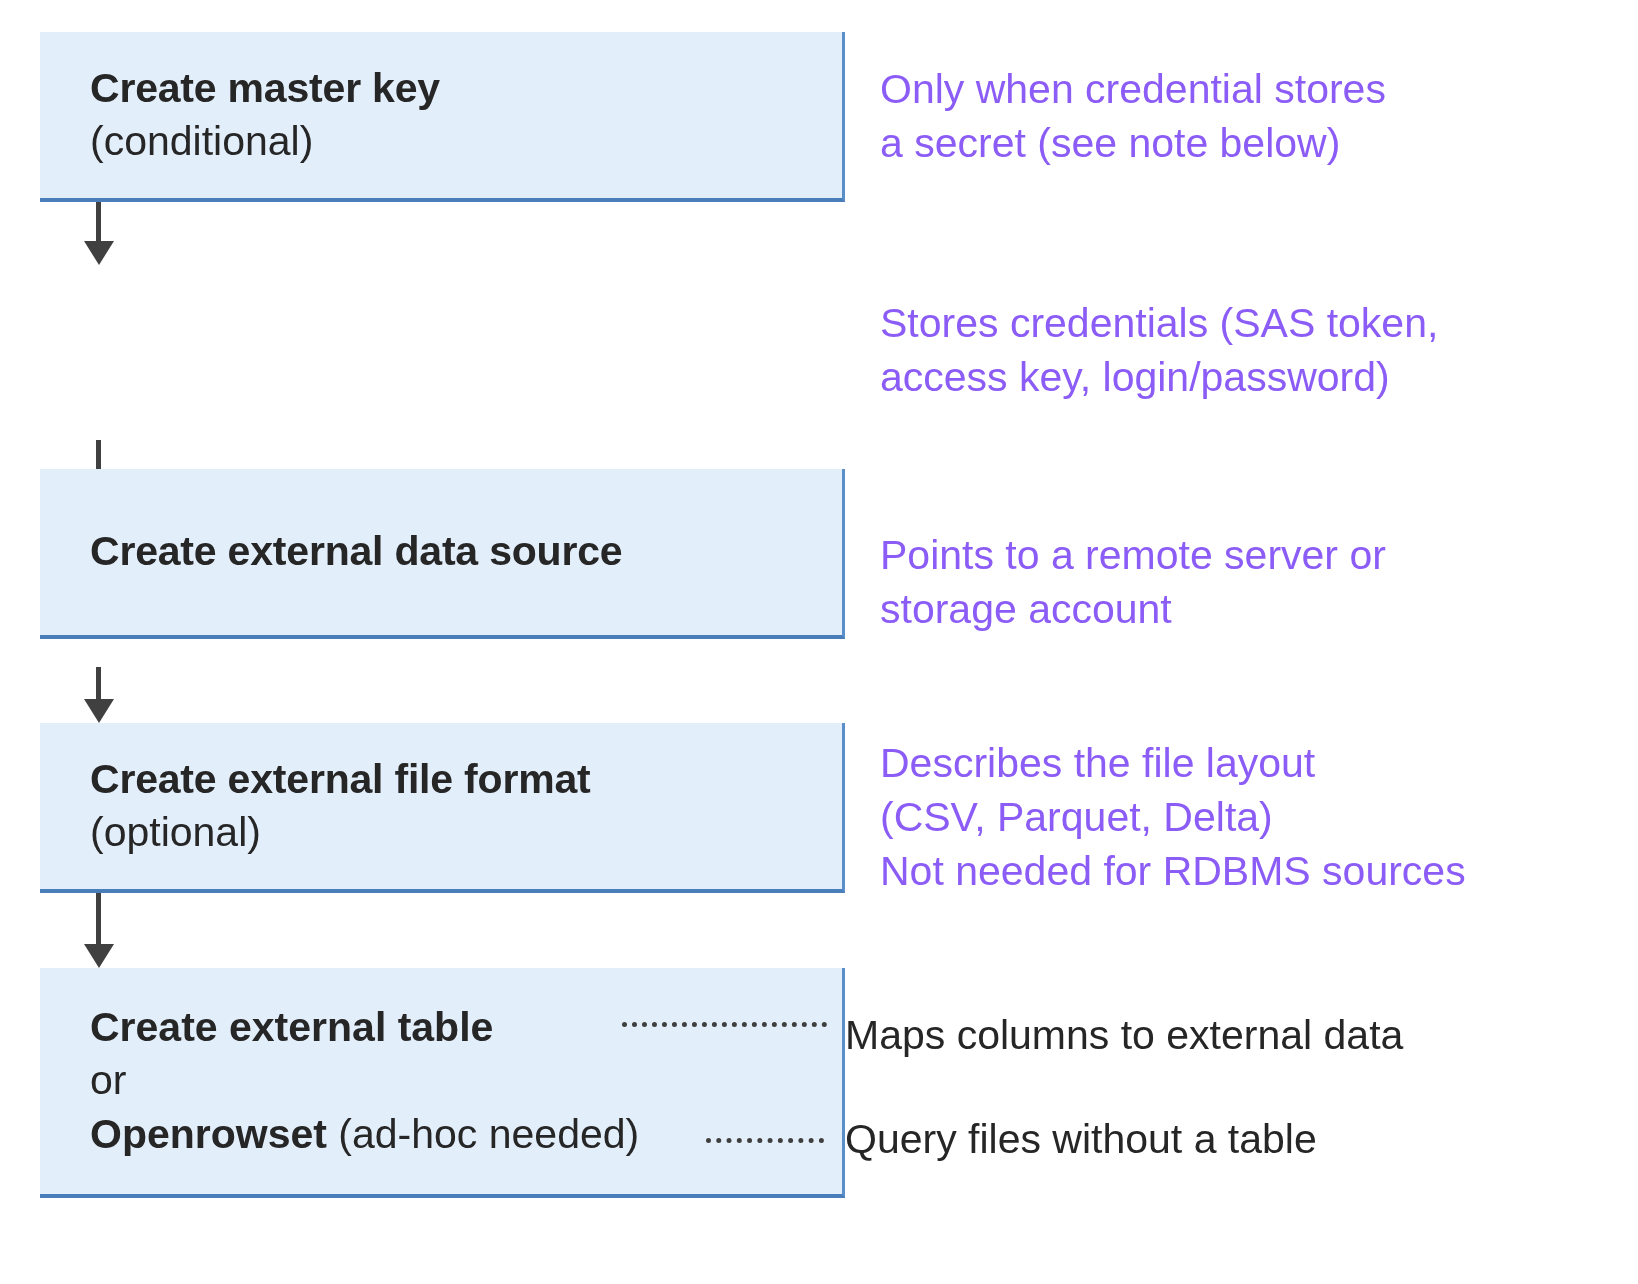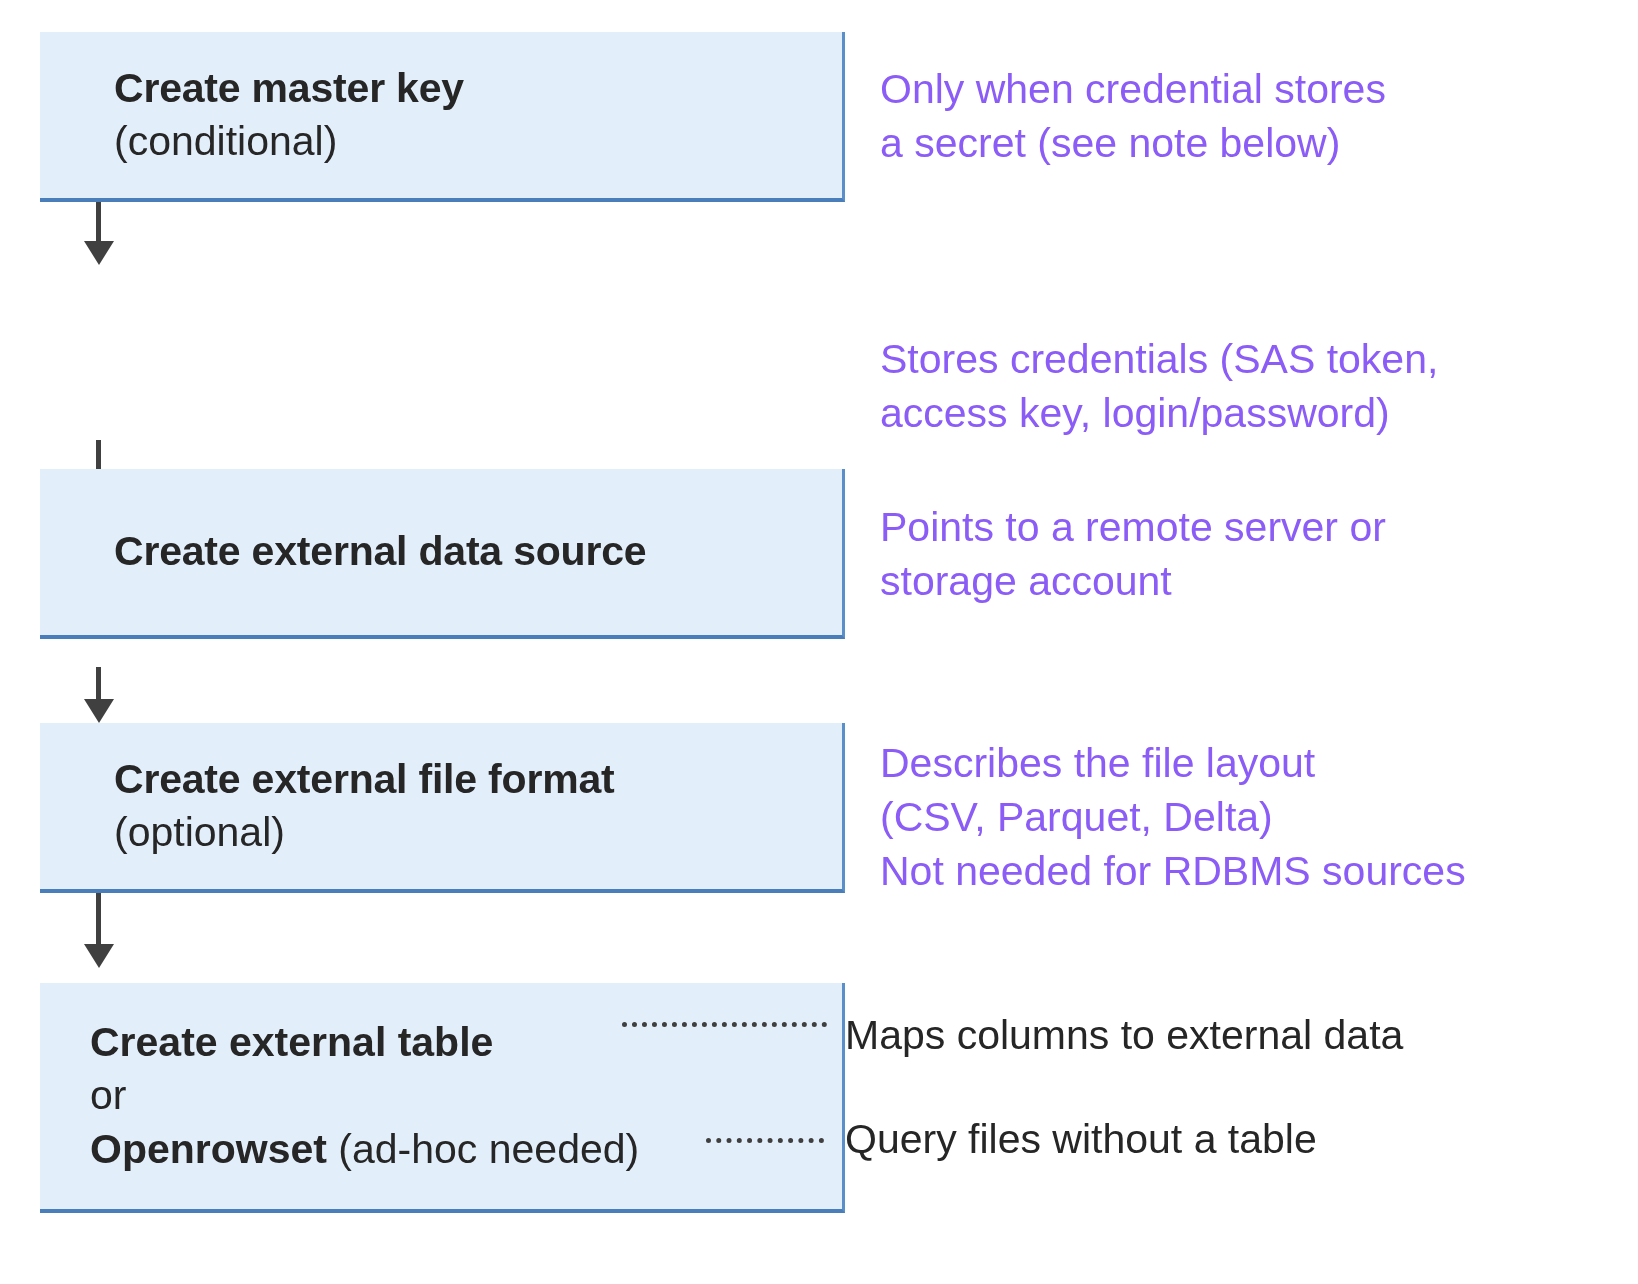--- a/index.html
+++ b/index.html
@@ -33,40 +33,39 @@
     display: flex;
     flex-direction: column;
     justify-content: center;
   }
   .step-text {
     padding-left: 50px;
     padding-right: 16px;
     line-height: 1.30;
     font-size: 41px;
     color: #262626;
-    margin-left: 24px;
   }
   .step-title {
     font-weight: bold;
     font-size: 41px;
     letter-spacing: -0.2px;
     display: block;
   }
   .step-sub {
     font-weight: normal;
     font-size: 41px;
     display: block;
   }
 
   
   #box-master-key      { top: 32px;   height: 170px; }
   #box-scoped-cred     { top: 265px;  height: 175px; }
   #box-data-source     { top: 469px;  height: 170px; }
   #box-file-format     { top: 723px;  height: 170px; }
-  #box-external-table  { top: 968px;  height: 230px; margin-top: 15px; }
+  #box-external-table  { top: 968px;  height: 230px; }
 
   
   .arrow {
     position: absolute;
     left: 84px;
     width: 30px;
   }
   .arrow .shaft {
     position: absolute;
     left: 12px;
@@ -102,22 +101,22 @@
   
   .note {
     position: absolute;
     left: 880px;
     font-size: 41px;
     line-height: 1.32;
     color: #8b5cf6;
     white-space: pre-line;
   }
   #note-master-key     { top: 62px;  }
-  #note-scoped-cred    { top: 296px; margin-top: 36px; }
-  #note-data-source    { top: 500px; }
+  #note-scoped-cred    { top: 296px; }
+  #note-data-source    { top: 528px; }
   #note-file-format    { top: 736px; }
 
   
   .leader {
     position: absolute;
     height: 0;
     border-top: 5px dotted #3f3f3f;
   }
   #leader-table      { left: 622px; top: 1022px; width: 205px; }
   #leader-openrowset { left: 706px; top: 1138px; width: 118px; }

